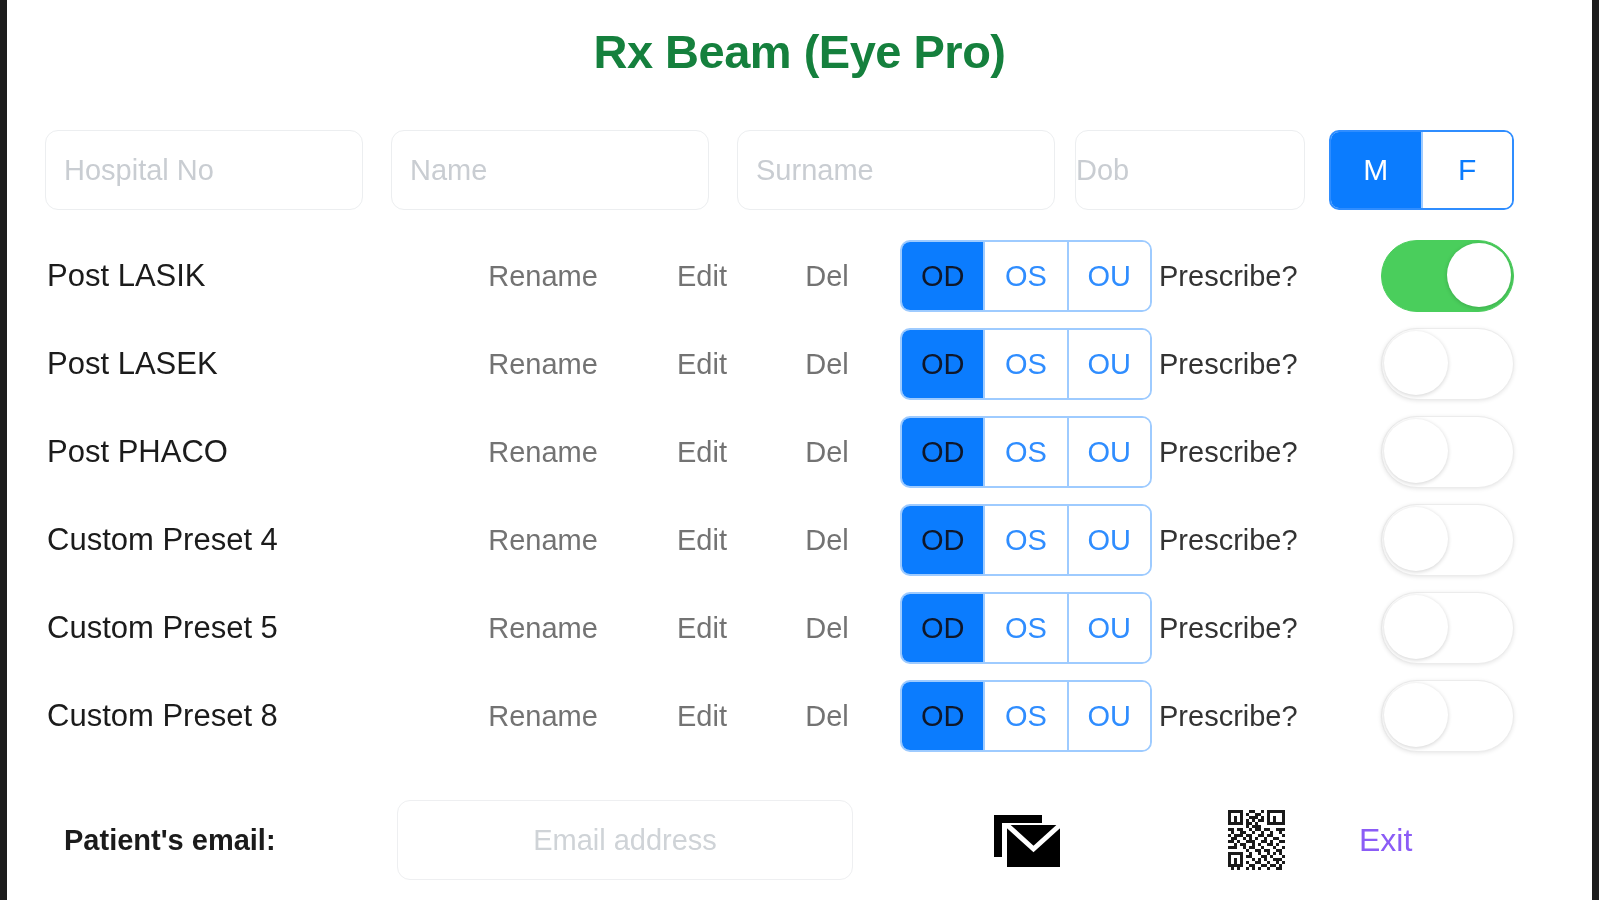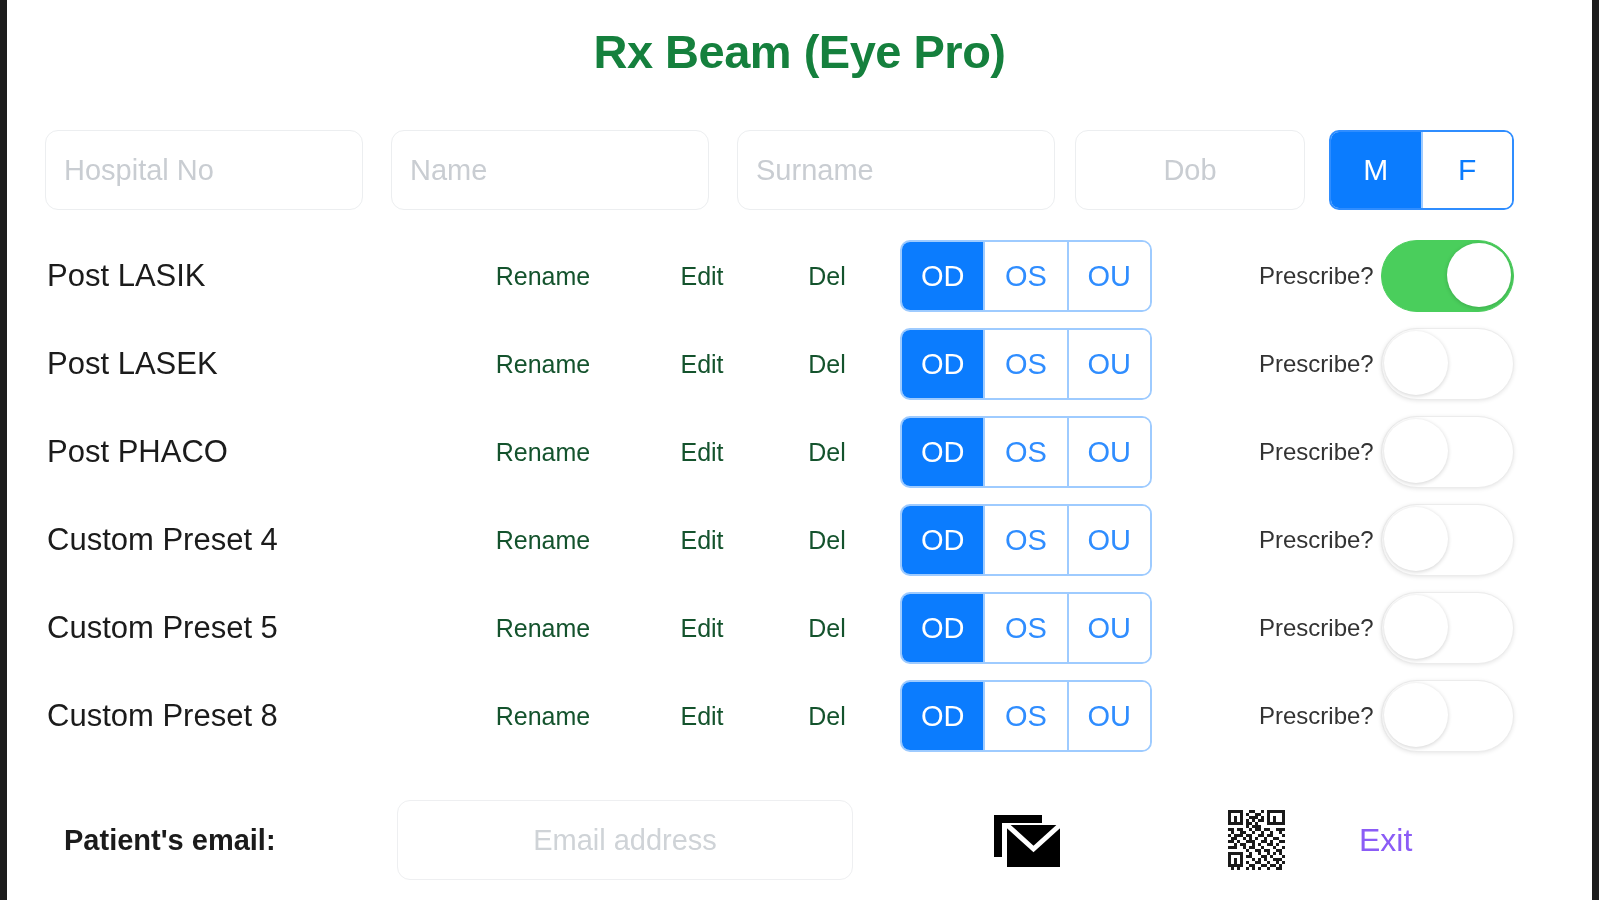--- a/index.html
+++ b/index.html
@@ -57,21 +57,21 @@
     display: flex;
     align-items: center;
     padding: 0 18px;
     font-size: 29px;
     color: #c9cdd2;
     font-weight: 400;
   }
   .field-hospital { left: 38px;   width: 318px; }
   .field-name     { left: 384px;  width: 318px; }
   .field-surname  { left: 730px;  width: 318px; }
-  .field-dob      { left: 1068px; width: 230px; justify-content: center; padding: 0; }
+  .field-dob      { left: 1068px; width: 230px; justify-content: flex-start; padding: 0; }
 
   .sex-toggle {
     position: absolute;
     left: 1322px;
     top: 0;
     width: 185px;
     height: 80px;
     display: flex;
     border: 2px solid #2f8dff;
     border-radius: 10px;
@@ -111,22 +111,22 @@
     top: 50%;
     transform: translateY(-50%);
     font-size: 31px;
     color: #1b1b1b;
     white-space: nowrap;
   }
   .row-action {
     position: absolute;
     top: 50%;
     transform: translate(-50%, -50%);
-    font-size: 25px;
-    color: #14532d;
+    font-size: 29px;
+    color: #737373;
     white-space: nowrap;
     cursor: pointer;
   }
   .act-rename { left: 536px; }
   .act-edit   { left: 695px; }
   .act-del    { left: 820px; text-align: center; }
 
   .eye-seg-group {
     position: absolute;
     left: 893px;
@@ -146,30 +146,30 @@
     display: flex;
     align-items: center;
     justify-content: center;
     font-size: 29px;
     font-weight: 500;
     color: #2f8dff;
     background: #ffffff;
   }
   .eye-seg.active {
     background: #0b7cfe;
-    color: #ffffff;
+    color: #0f172a;
   }
   .eye-seg + .eye-seg { border-left: 2px solid #9ecbff; }
 
   .prescribe-label {
     position: absolute;
-    left: 1252px;
-    top: 50%;
-    transform: translateY(-50%);
-    font-size: 24px;
+    left: 1152px;
+    top: 50%;
+    transform: translateY(-50%);
+    font-size: 29px;
     color: #333333;
     white-space: nowrap;
   }
 
   .switch {
     position: absolute;
     left: 1374px;
     top: 50%;
     transform: translateY(-50%);
     width: 133px;

